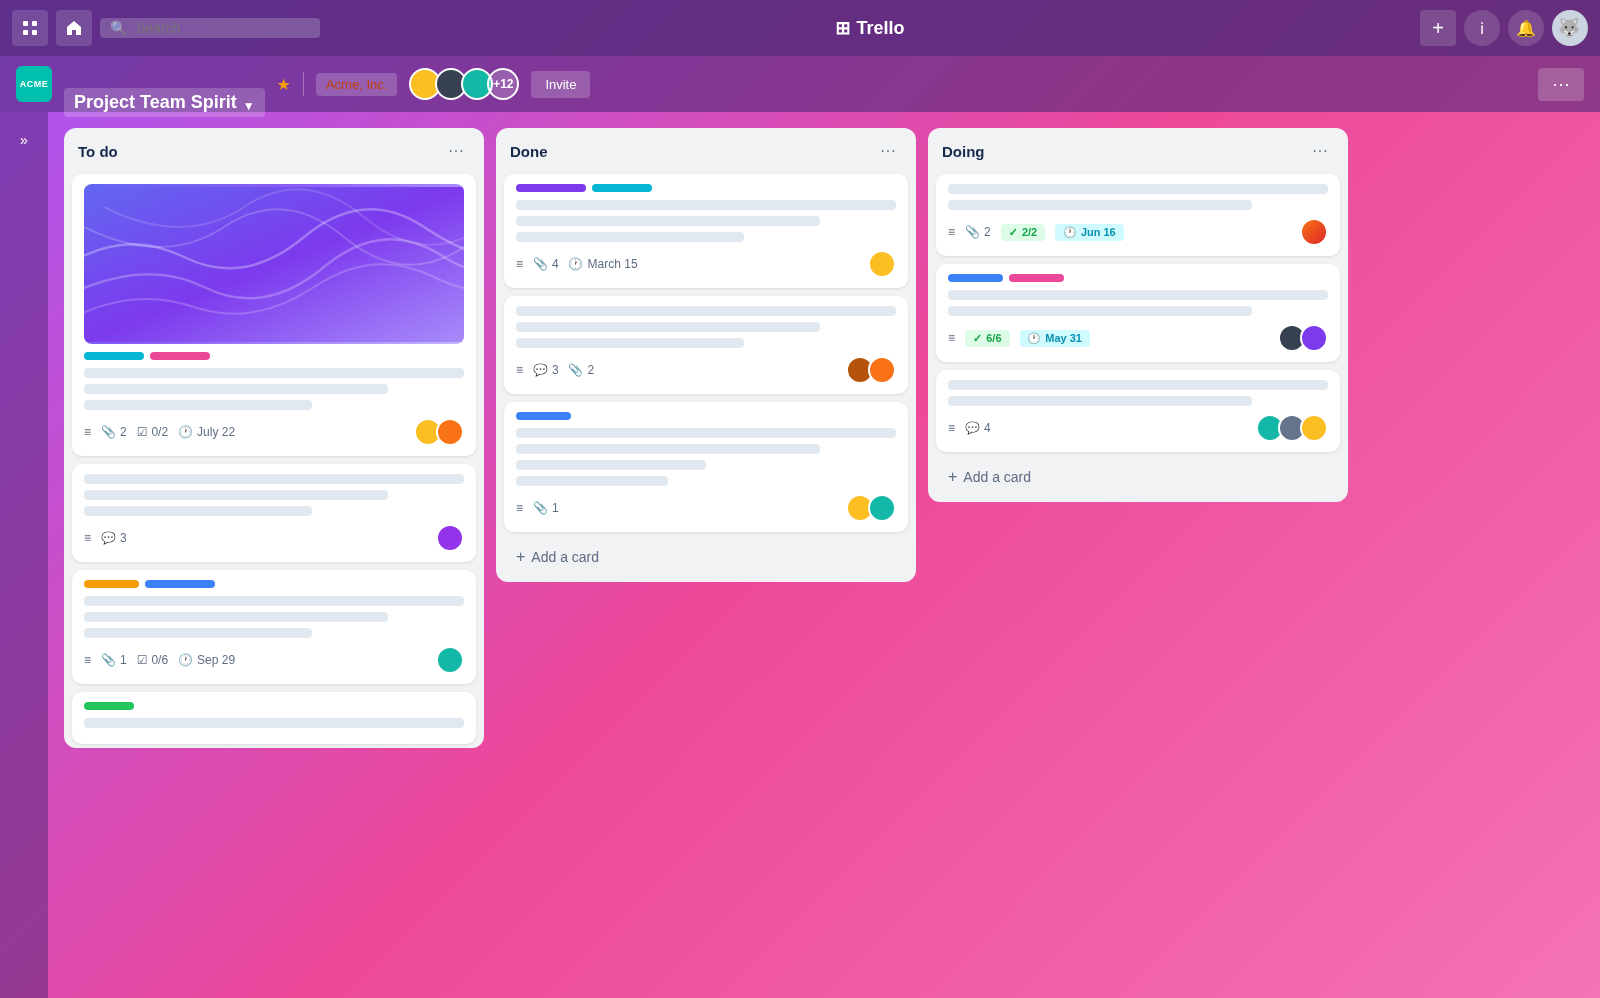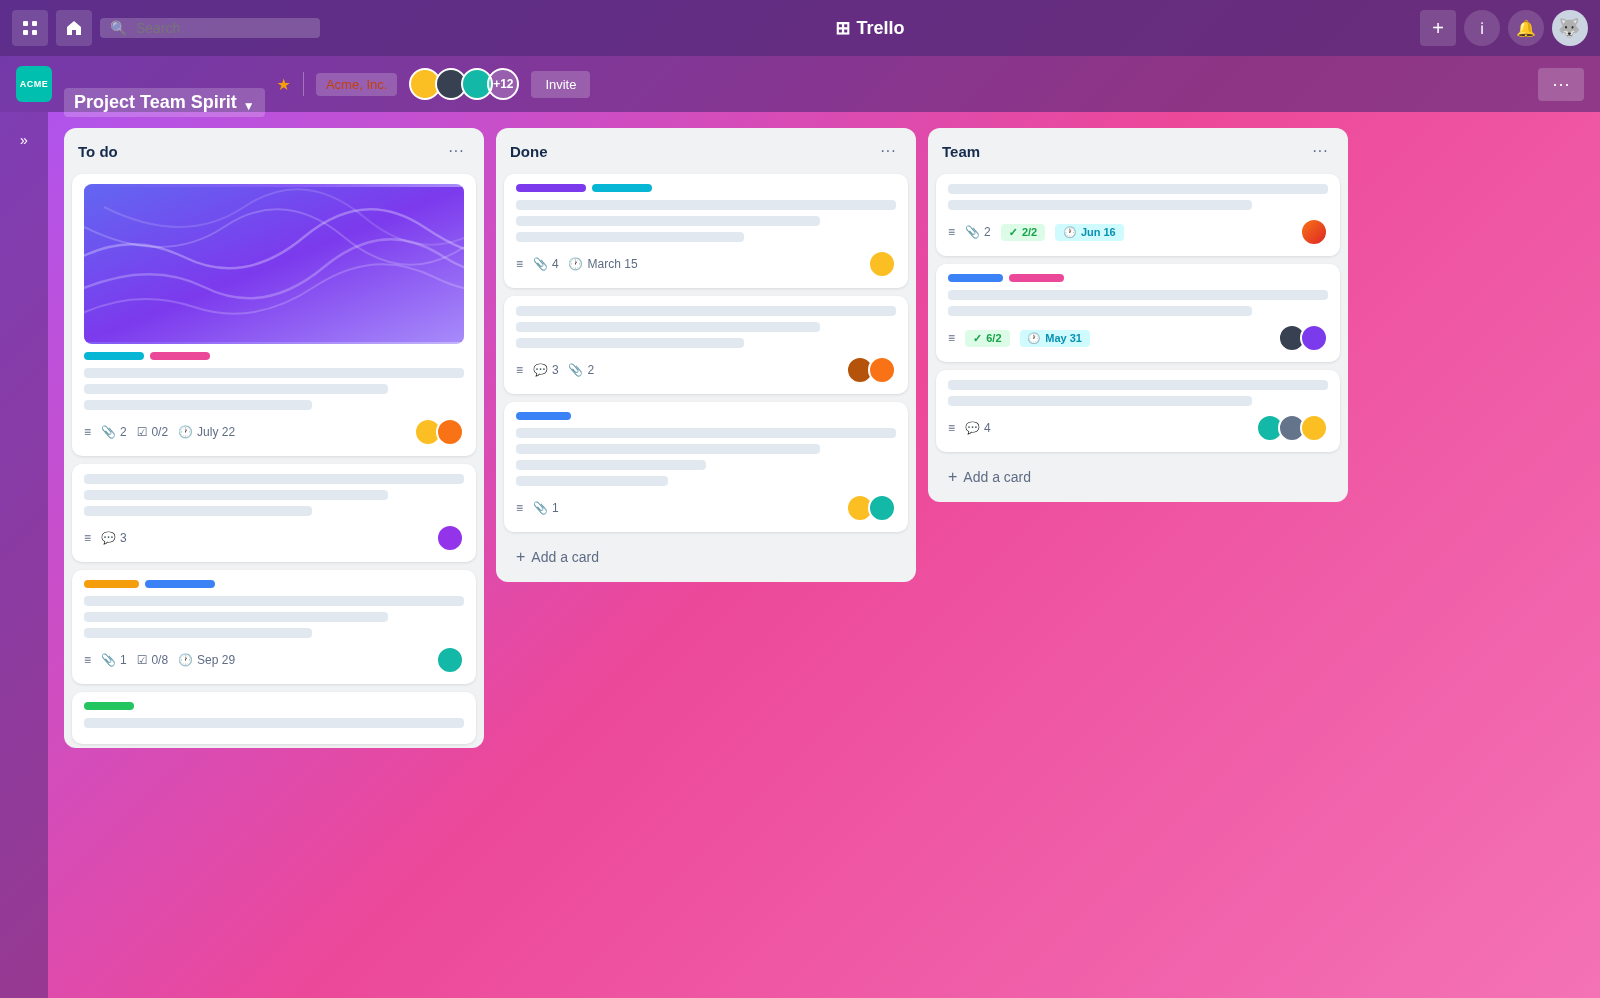--- a/index.html
+++ b/index.html
@@ -410,21 +410,21 @@
           <div class="card-text-line medium"></div>
           <div class="card-text-line short"></div>
           <div class="card-footer">
             <span class="card-meta">≡</span>
             <span class="card-meta">
               <span>📎</span>
               <span>1</span>
             </span>
             <span class="card-meta">
               <span>☑</span>
-              <span>0/8</span>
+              <span>0/6</span>
             </span>
             <span class="card-meta">
               <span>🕐</span>
               <span>Sep 29</span>
             </span>
             <div class="card-avatars">
               <div class="card-avatar av-teal"></div>
             </div>
           </div>
         </div>
@@ -514,21 +514,21 @@
 
       </div>
       <div class="add-card-btn">
         <span style="font-size:16px; font-weight:300;">+</span>
         <span>Add a card</span>
       </div>
     </div>
 
     <div class="column">
       <div class="column-header">
-        <span class="column-title">Team</span>
+        <span class="column-title">Doing</span>
         <button class="column-more">···</button>
       </div>
       <div class="column-body">
 
         <div class="card">
           <div class="card-text-line full"></div>
           <div class="card-text-line medium"></div>
           <div class="card-footer">
             <span class="card-meta">≡</span>
             <span class="card-meta">
@@ -553,21 +553,21 @@
           <div class="card-tags">
             <div class="tag-bar" style="width:55px; background:#3b82f6;"></div>
             <div class="tag-bar" style="width:55px; background:#ec4899;"></div>
           </div>
           <div class="card-text-line full"></div>
           <div class="card-text-line medium"></div>
           <div class="card-footer">
             <span class="card-meta">≡</span>
             <span class="tag-green-outline">
               <span>✓</span>
-              <span>6/2</span>
+              <span>6/6</span>
             </span>
             <span class="tag-cyan-outline">
               <span>🕐</span>
               <span>May 31</span>
             </span>
             <div class="card-avatars">
               <div class="card-avatar" style="background:#374151;"></div>
               <div class="card-avatar" style="background:#7c3aed;"></div>
             </div>
           </div>

